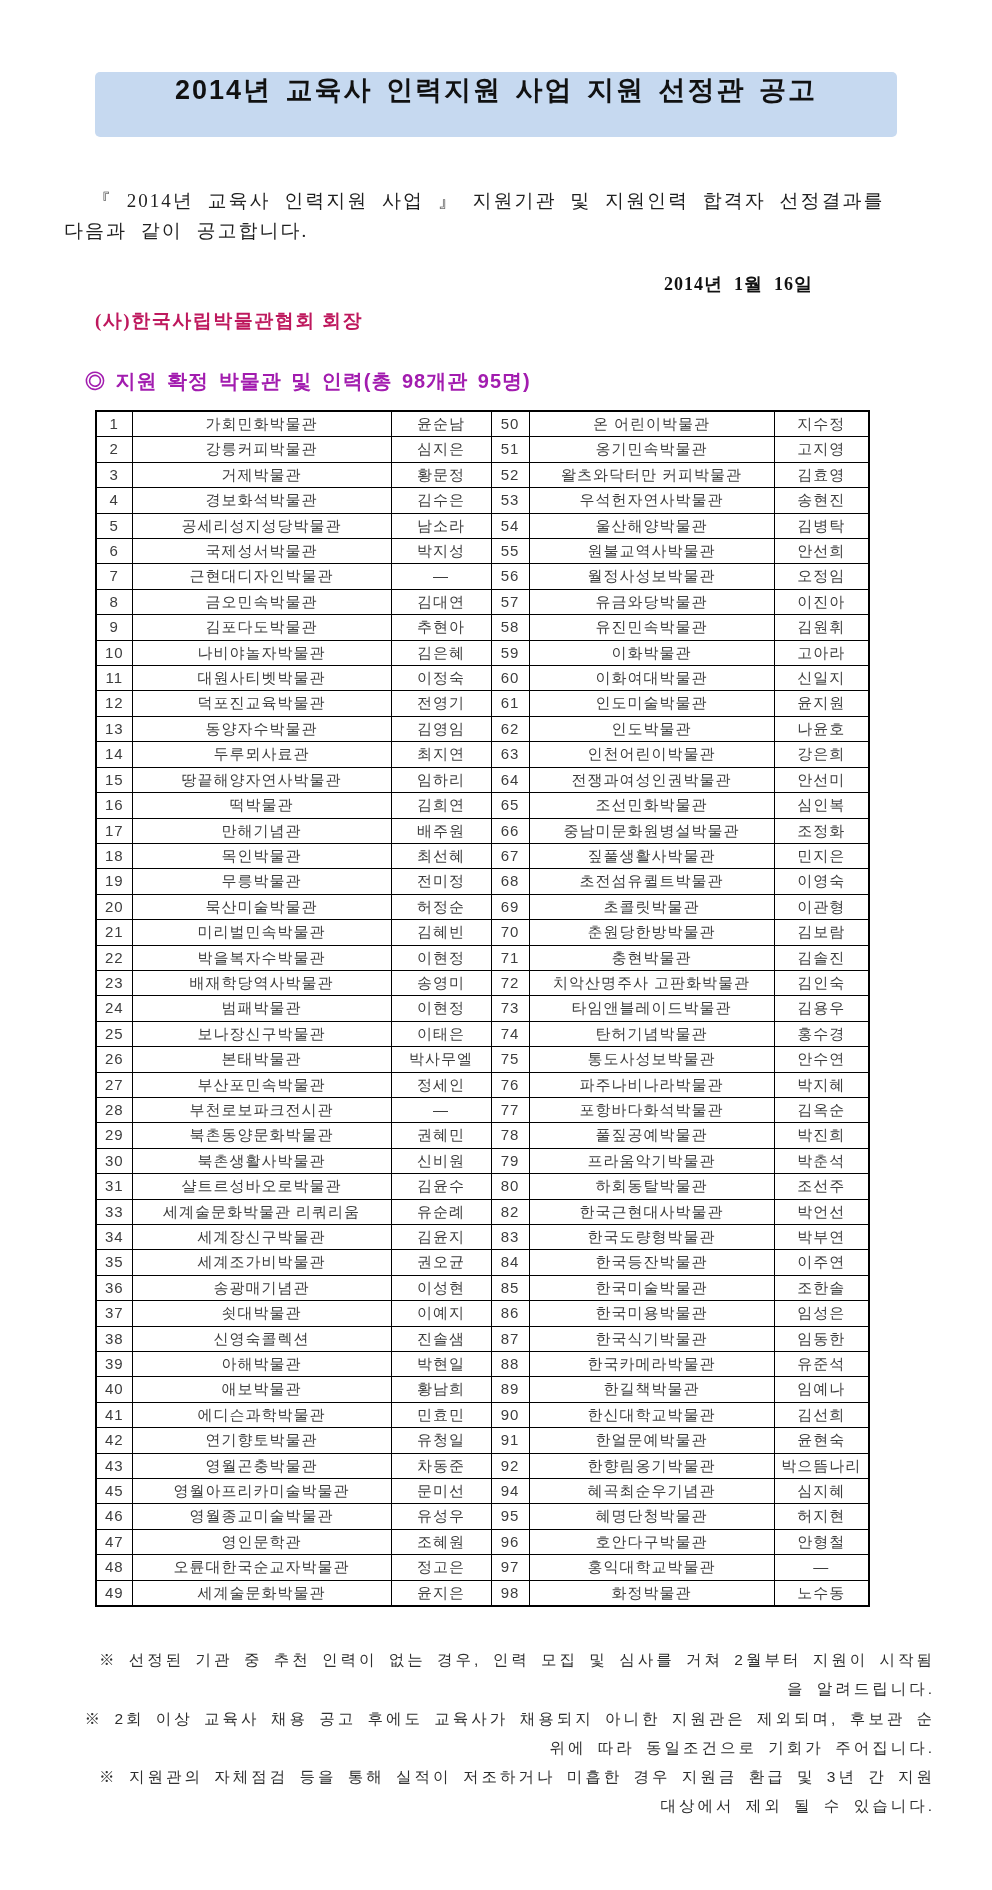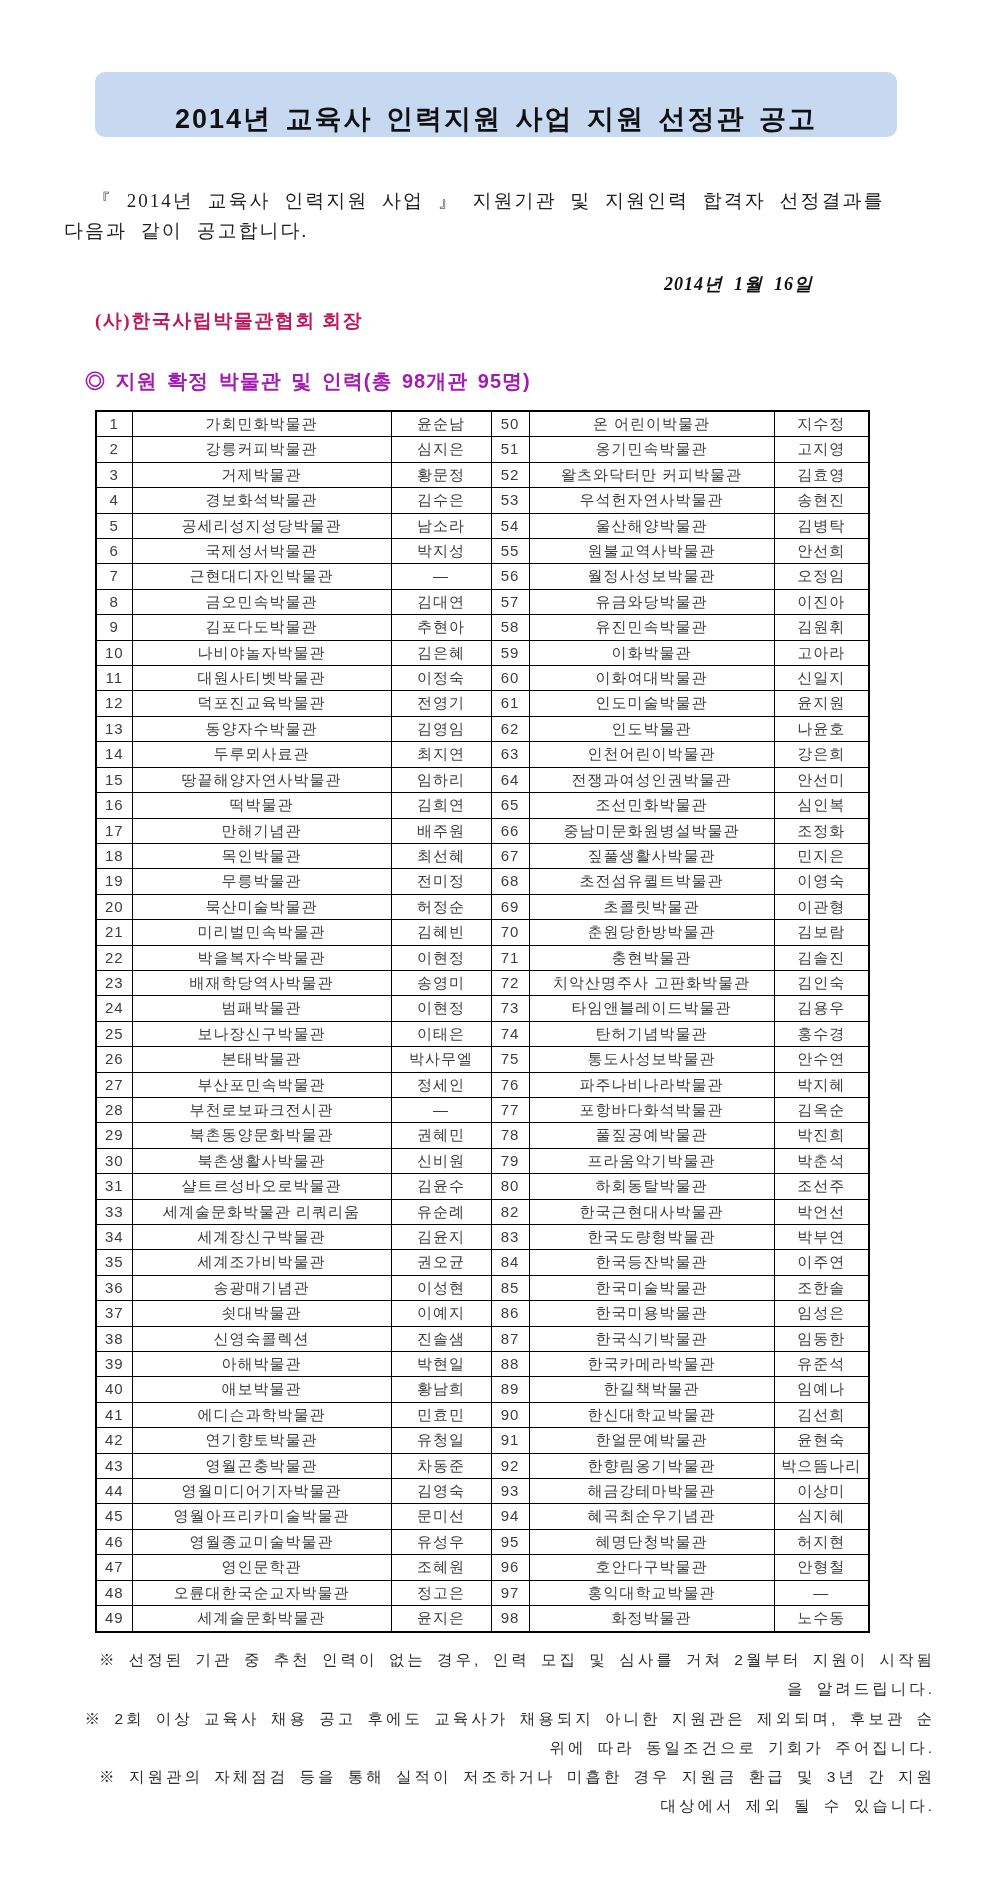--- a/index.html
+++ b/index.html
@@ -2,39 +2,39 @@
 <html lang="ko"><head>
 <meta charset="utf-8">
 <style>
   html,body{margin:0;padding:0;background:#ffffff;}
   body{
     width:992px;height:1890px;position:relative;overflow:hidden;
     font-family:"Liberation Sans",sans-serif;color:#1a1a1a;
   }
   .banner{
     position:absolute;left:95px;top:72px;width:802px;height:65px;
-    background:#c6d9f0;border-radius:10px;
-    display:flex;align-items:flex-end;justify-content:center;
+    background:#c6d9f0;border-radius:5px;
+    display:flex;align-items:flex-start;justify-content:center;
   }
   .banner-title{
     font-family:"Liberation Sans",sans-serif;
     font-size:27px;font-weight:800;letter-spacing:2px;word-spacing:4px;color:#111;
     white-space:nowrap;
   }
   .intro{
     position:absolute;left:64px;top:186px;width:900px;
     font-family:"Liberation Serif",serif;font-size:19px;color:#1f1f1f;
     line-height:30px;letter-spacing:2px;word-spacing:7px;
   }
   .intro .line1{text-indent:28px;white-space:nowrap;}
   .intro .line2{white-space:nowrap;}
   .date-line{
     position:absolute;left:95px;top:272px;width:718px;text-align:right;
     font-family:"Liberation Serif",serif;font-size:18px;font-weight:700;
-    letter-spacing:1px;white-space:pre;color:#111;font-style:italic;
+    letter-spacing:1px;white-space:pre;color:#111;
   }
   .signature{
     position:absolute;left:95px;top:308px;width:695px;text-align:left;
     font-family:"Liberation Serif",serif;font-size:19px;font-weight:700;
     letter-spacing:1.5px;white-space:pre;color:#be185d;
   }
   .section-title{
     position:absolute;left:85px;top:368px;
     font-family:"Liberation Sans",sans-serif;font-size:20px;font-weight:800;
     letter-spacing:1px;word-spacing:3px;color:#a21caf;white-space:nowrap;
@@ -415,28 +415,20 @@
   </tr>
       <tr>
     <td>43</td>
     <td>영월곤충박물관</td>
     <td>차동준</td>
     <td>92</td>
     <td>한향림옹기박물관</td>
     <td>박으뜸나리</td>
   </tr>
       <tr>
-    <td>44</td>
-    <td>영월미디어기자박물관</td>
-    <td>김영숙</td>
-    <td>93</td>
-    <td>해금강테마박물관</td>
-    <td>이상미</td>
-  </tr>
-      <tr>
     <td>45</td>
     <td>영월아프리카미술박물관</td>
     <td>문미선</td>
     <td>94</td>
     <td>혜곡최순우기념관</td>
     <td>심지혜</td>
   </tr>
       <tr>
     <td>46</td>
     <td>영월종교미술박물관</td>

